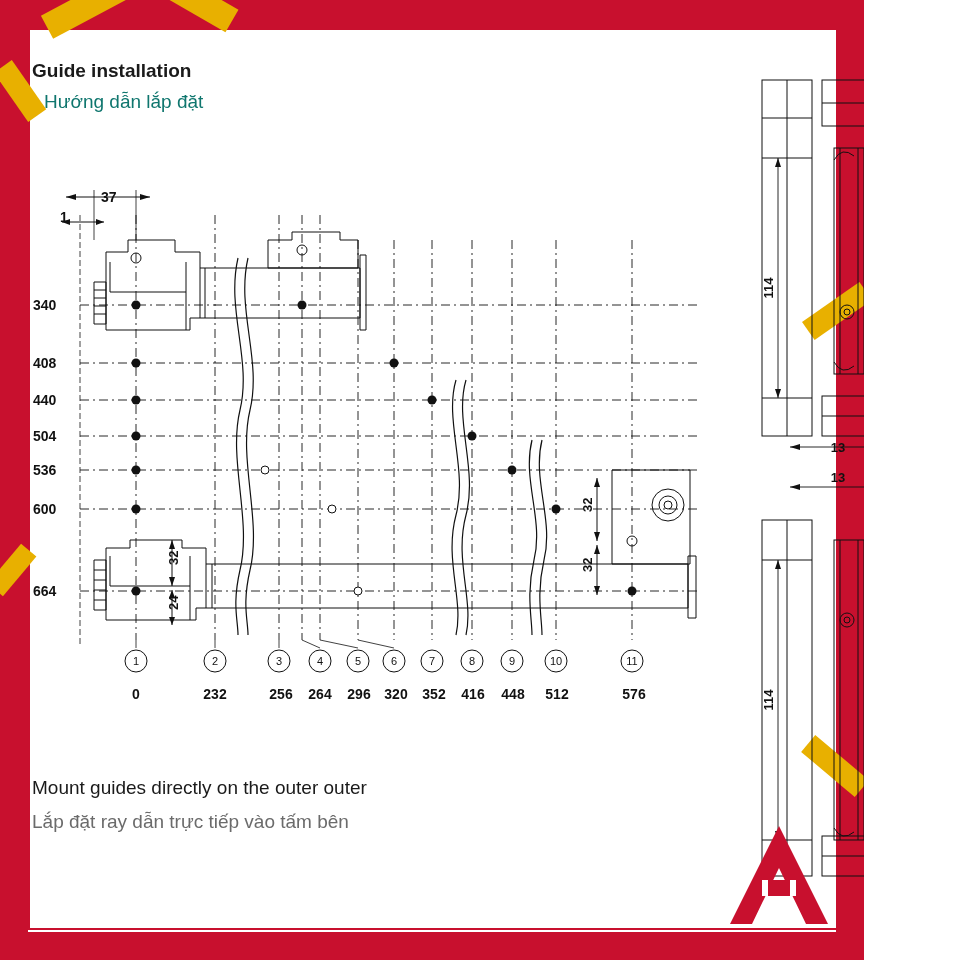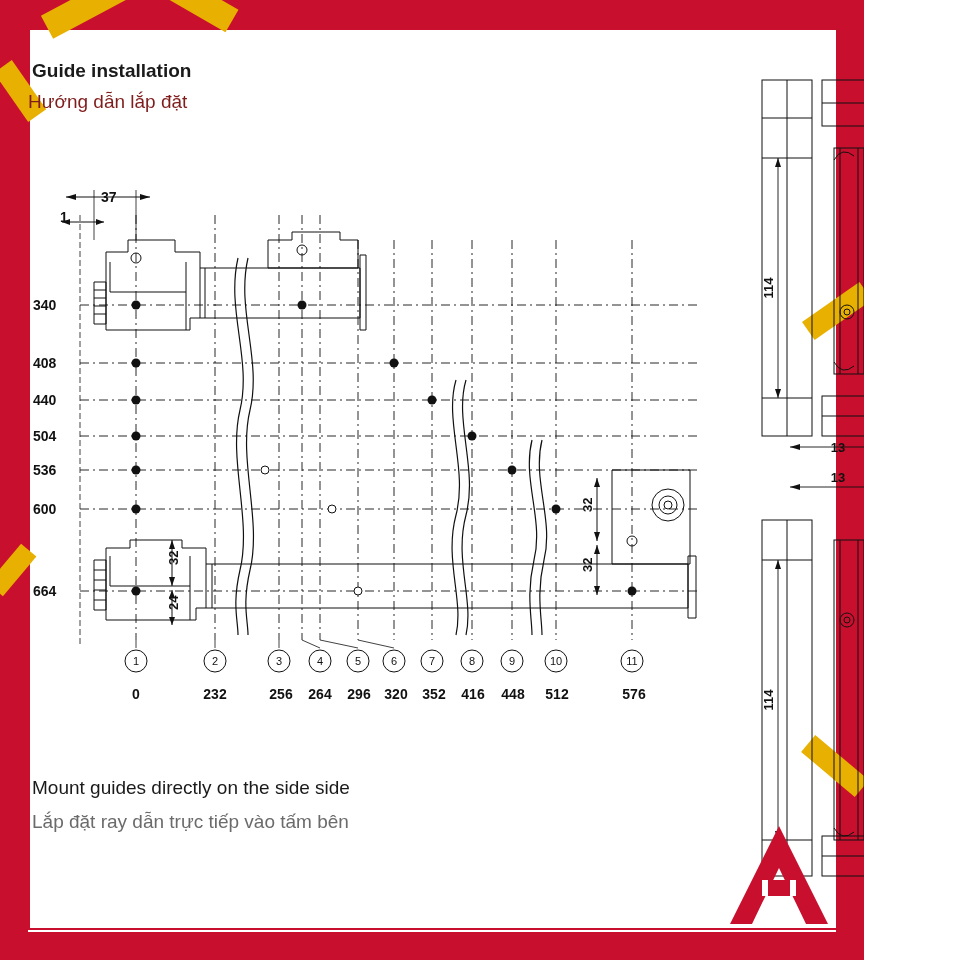--- a/index.html
+++ b/index.html
@@ -46,23 +46,23 @@
   
   .title-en {
     position: absolute;
     left: 32px; top: 60px;
     font-size: 19px;
     font-weight: bold;
     color: #1a1a1a;
   }
   .title-vi {
     position: absolute;
-    left: 28px; top: 91px;
+    left: 44px; top: 91px;
     font-size: 19px;
-    color: #7f1d1d;
+    color: #0f766e;
   }
   .foot-en {
     position: absolute;
     left: 32px; top: 777px;
     font-size: 19px;
     color: #1a1a1a;
   }
   .foot-vi {
     position: absolute;
     left: 32px; top: 811px;
@@ -373,21 +373,21 @@
     <text class="dim" x="513" y="699" text-anchor="middle">448</text>
     <text class="dim" x="557" y="699" text-anchor="middle">512</text>
     <text class="dim" x="634" y="699" text-anchor="middle">576</text>
 
     <text class="dim-s" x="773" y="288" transform="rotate(-90 773 288)" text-anchor="middle">114</text>
     <text class="dim-s" x="838" y="452" text-anchor="middle">13</text>
     <text class="dim-s" x="838" y="482" text-anchor="middle">13</text>
     <text class="dim-s" x="773" y="700" transform="rotate(-90 773 700)" text-anchor="middle">114</text>
   </svg>
 
-  <div class="foot-en">Mount guides directly on the side side</div>
+  <div class="foot-en">Mount guides directly on the outer outer</div>
   <div class="foot-vi">Lắp đặt ray dẫn trực tiếp vào tấm bên</div>
 
   <svg class="logo-a" viewBox="0 0 110 110">
     <path d="M55 6 L104 104 L82 104 L55 48 L28 104 L6 104 Z" fill="#c8102e"></path>
     <rect x="38" y="60" width="34" height="16" fill="#ffffff"></rect>
     <rect x="44" y="60" width="22" height="16" fill="#c8102e"></rect>
   </svg>
 
 </div>
 

